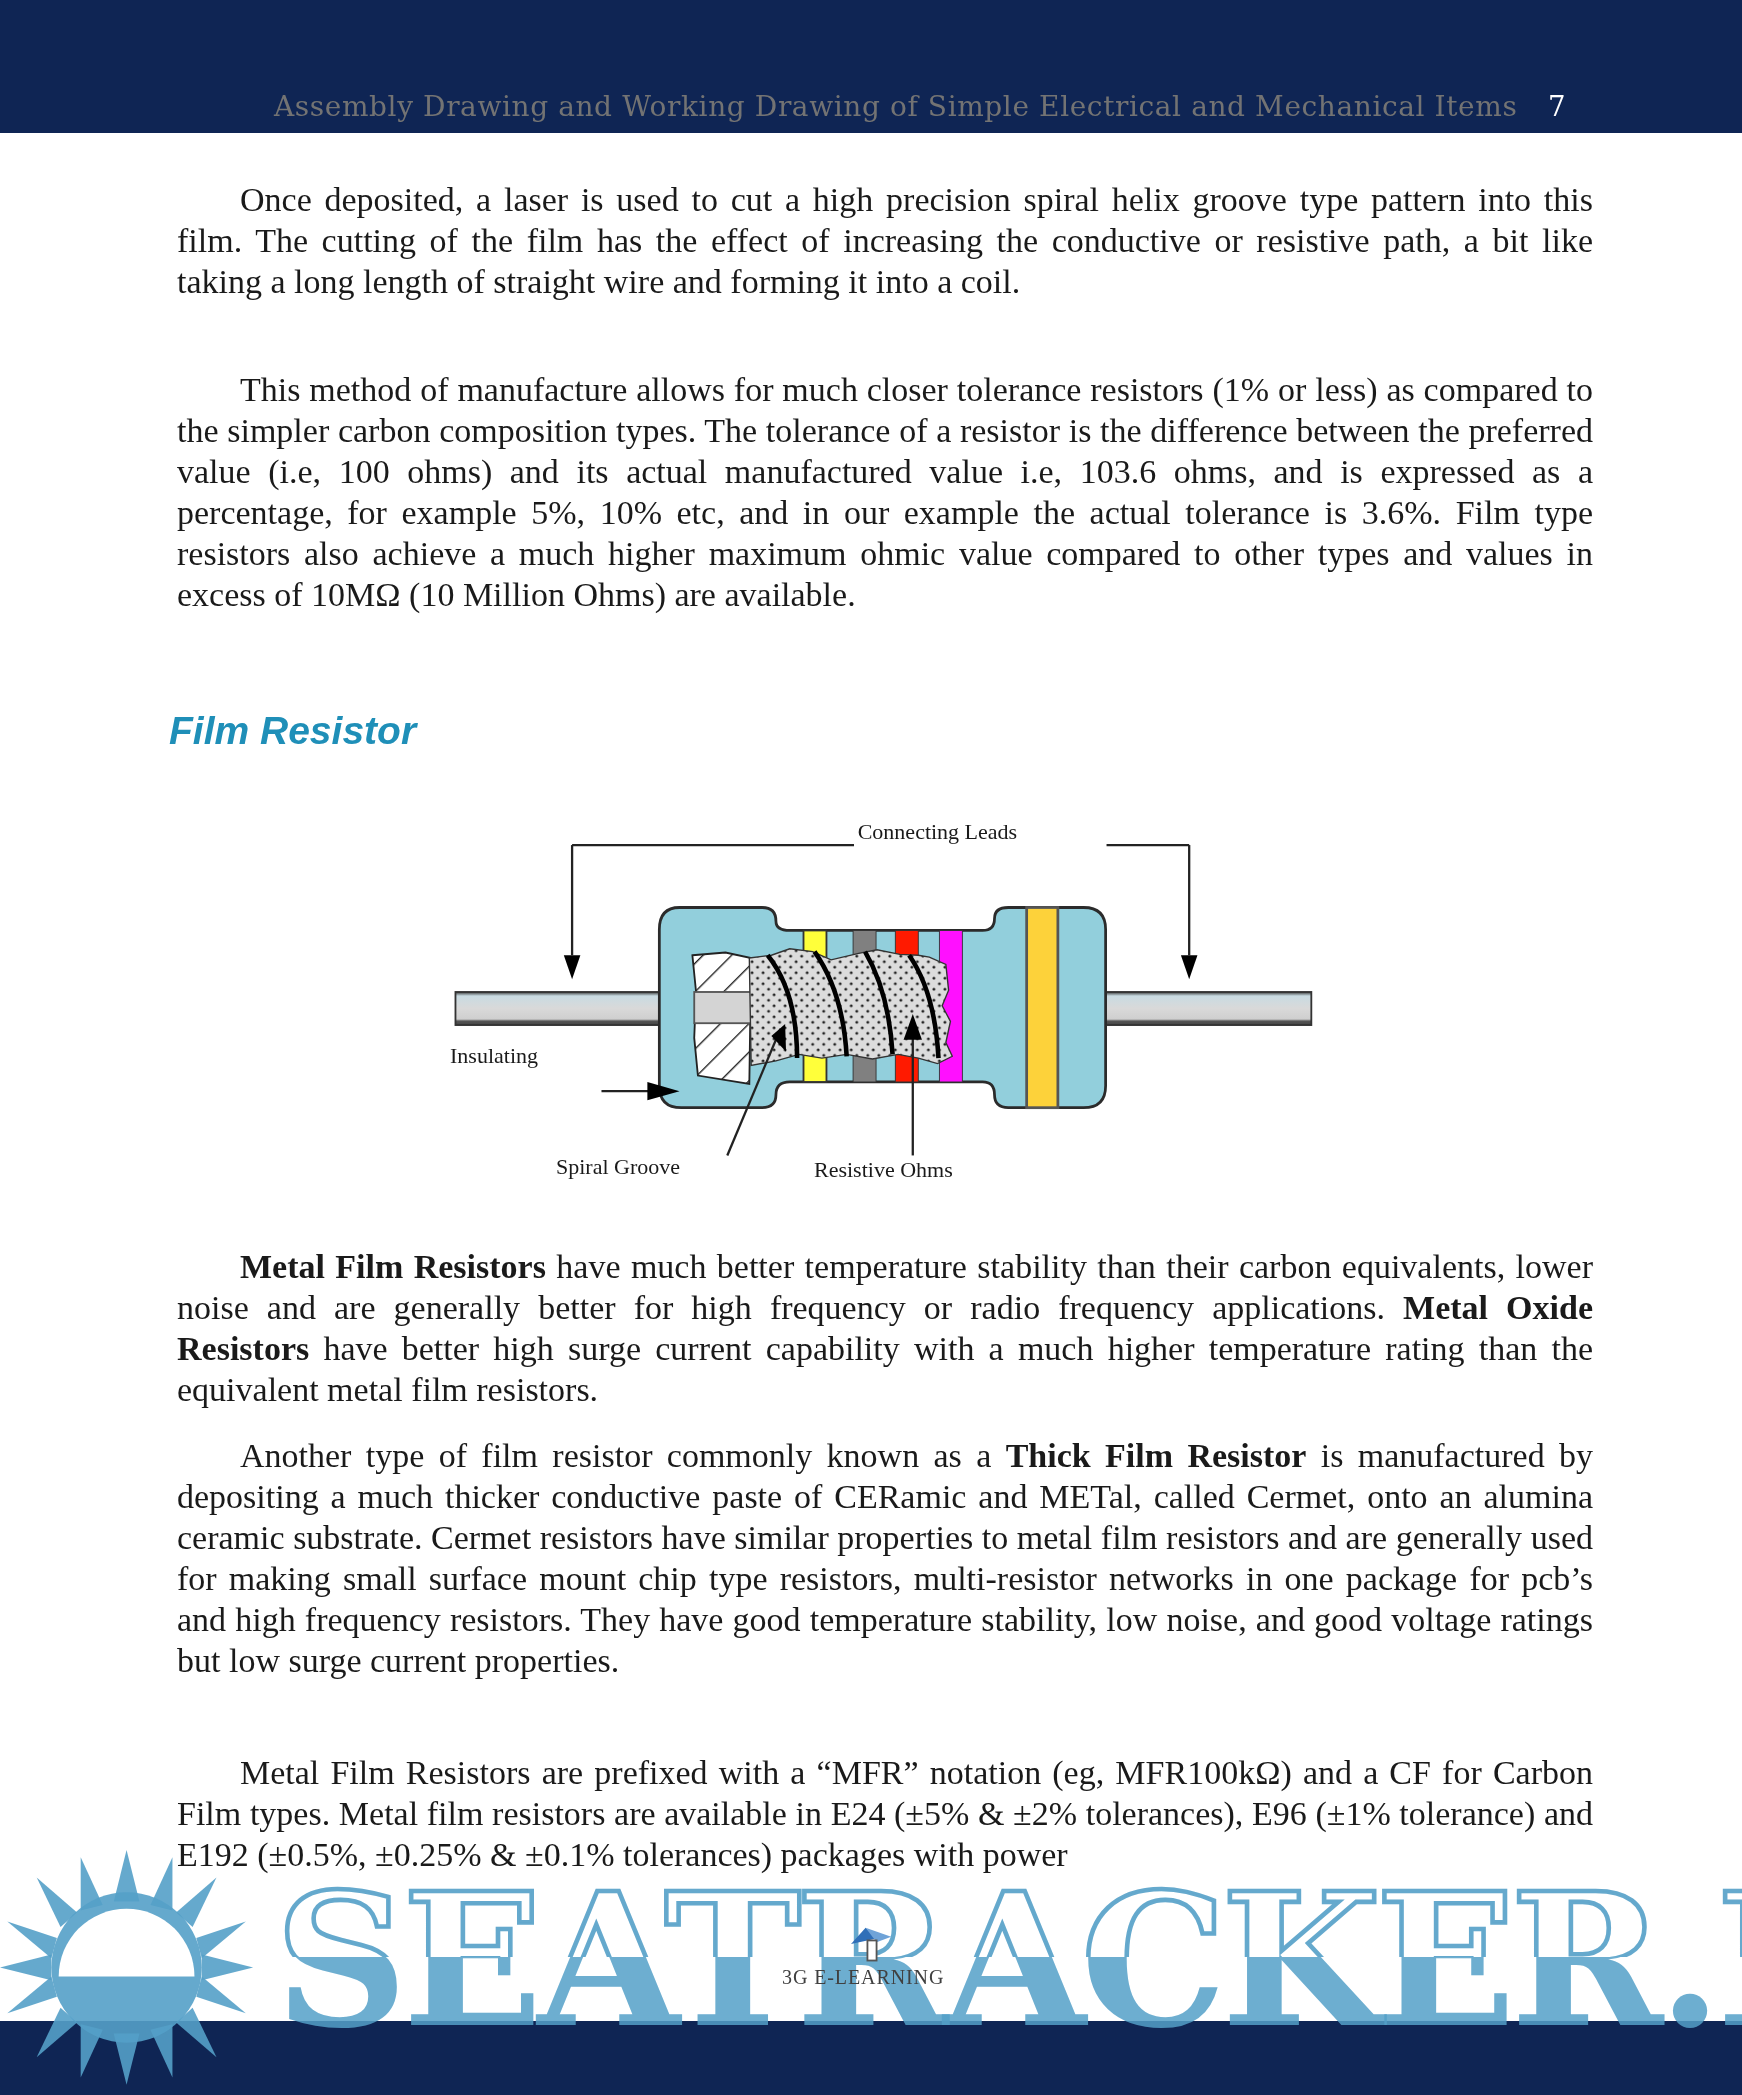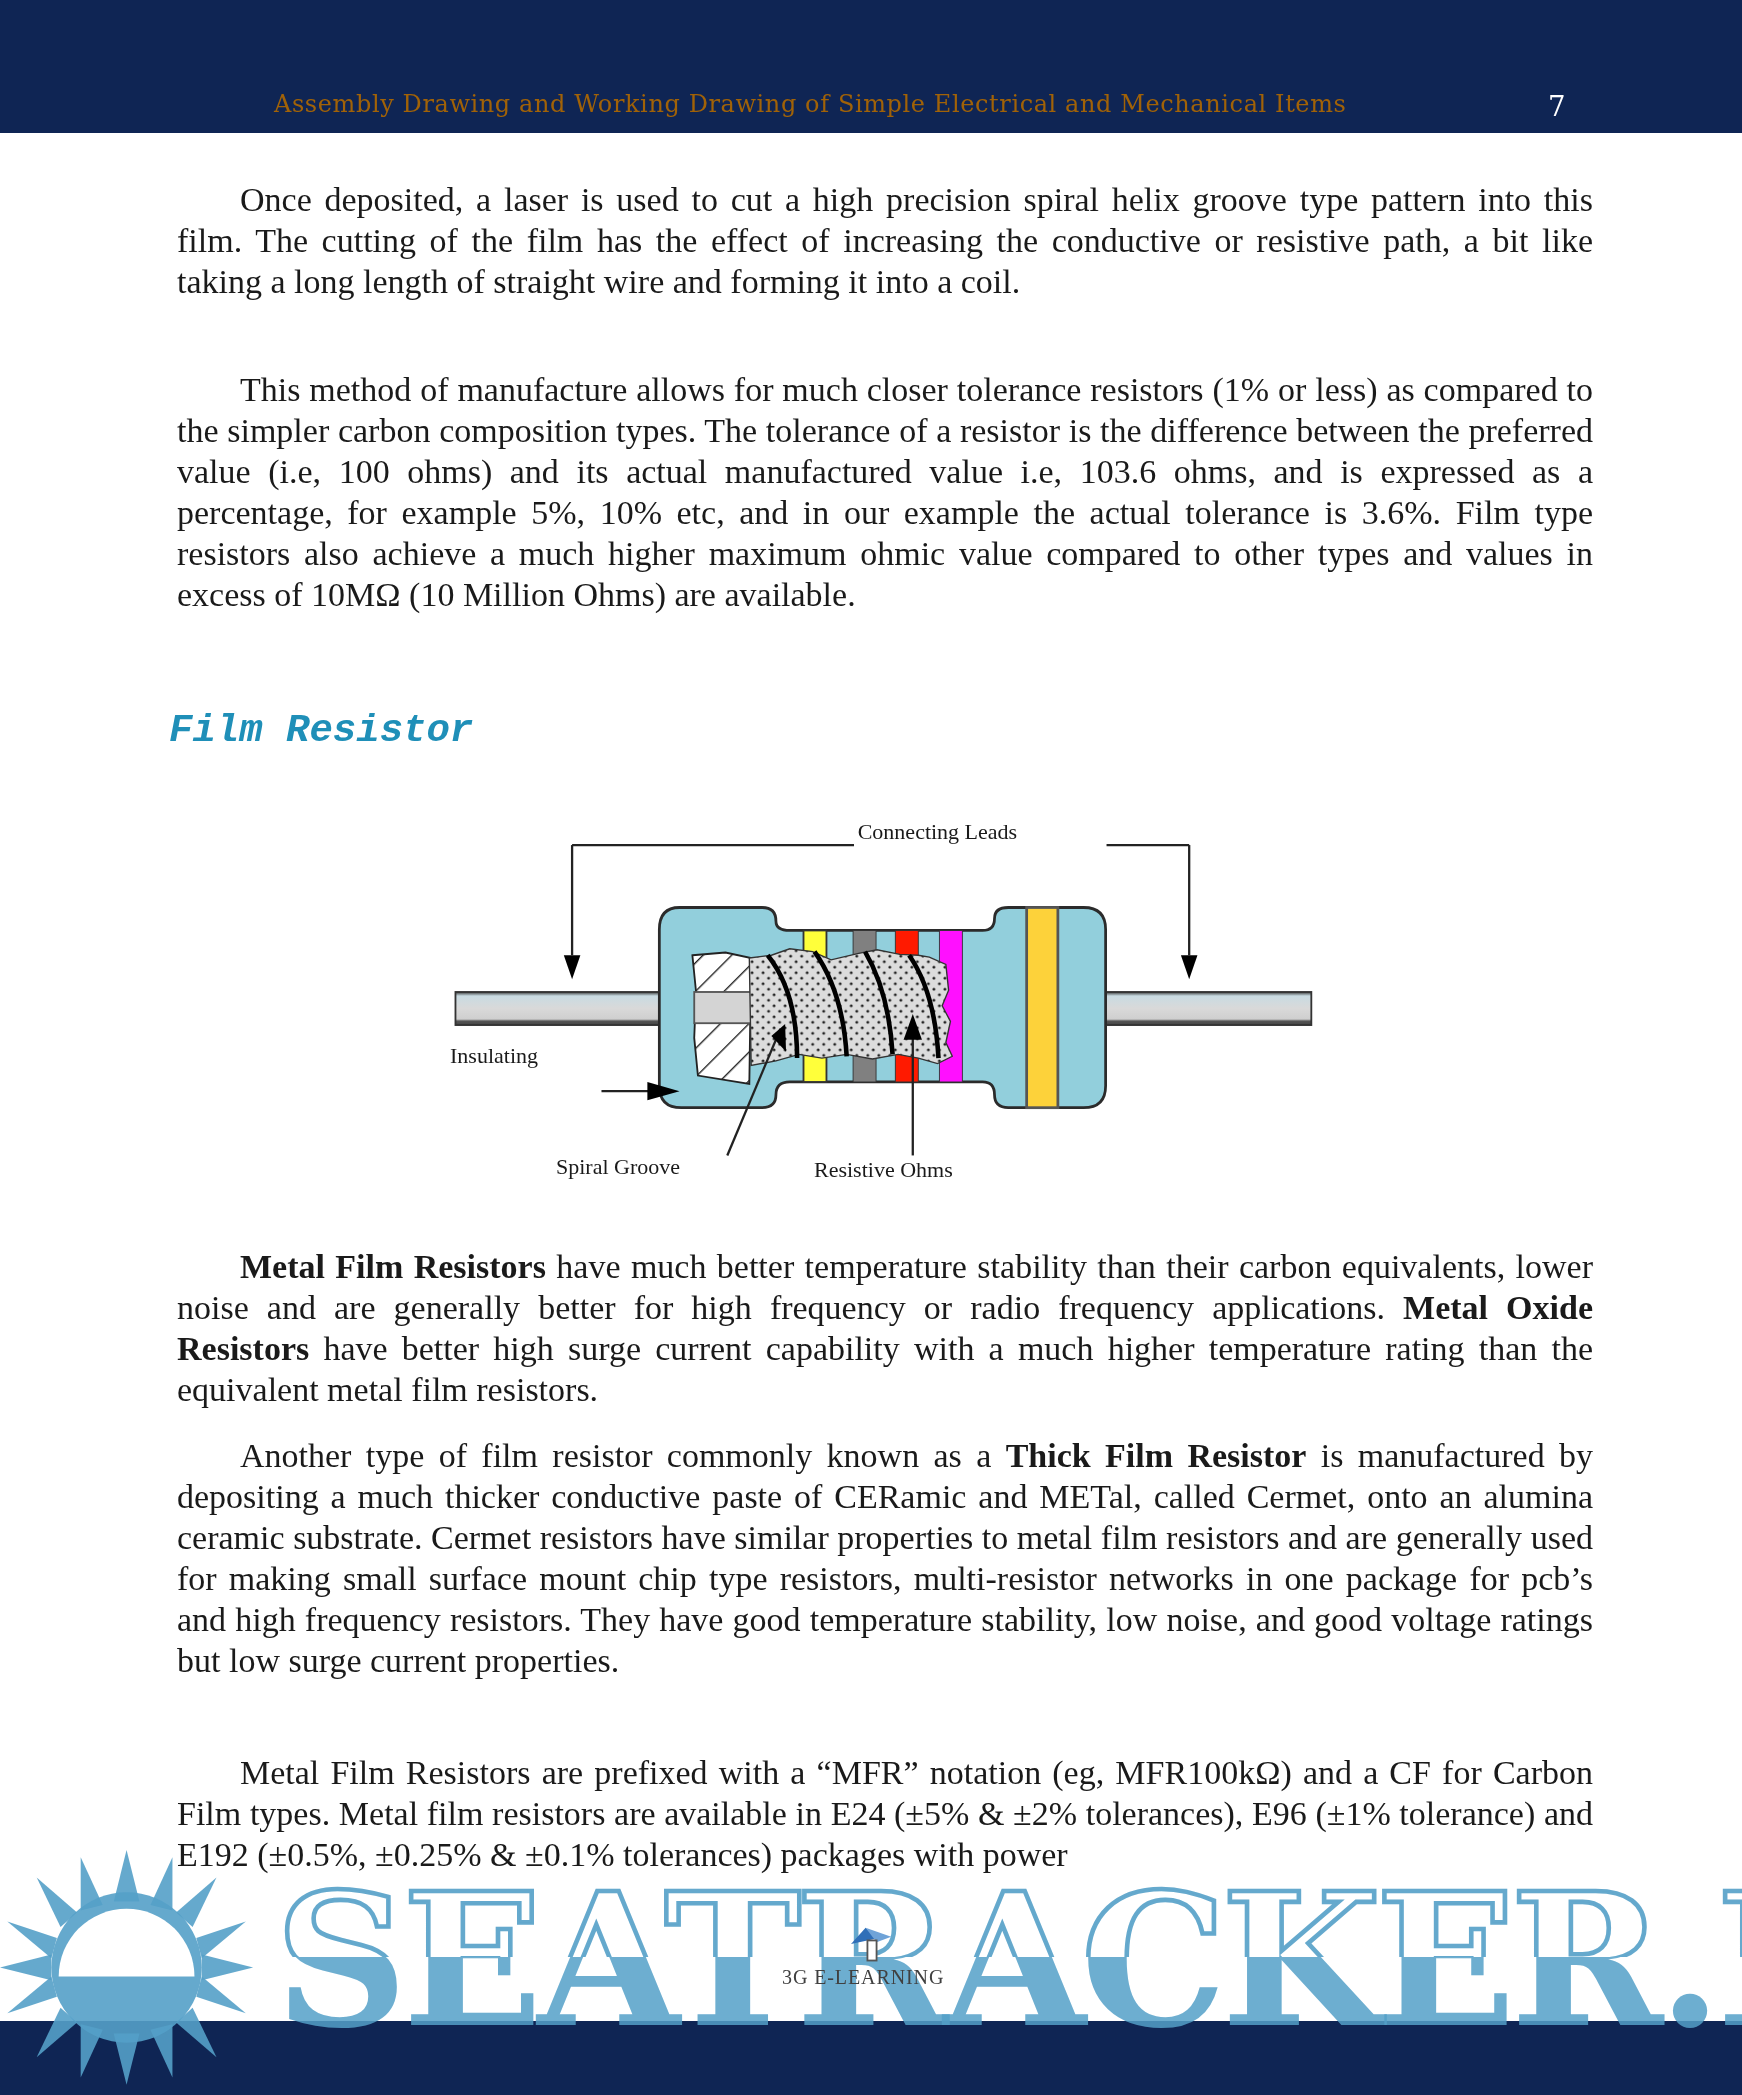--- a/index.html
+++ b/index.html
@@ -8,39 +8,39 @@
     background: #ffffff;
     font-family: "DejaVu Serif", "Liberation Serif", serif;
     color: #1a1a1a;
   }
   .top-band {
     position: absolute; left: 0; top: 0; width: 1742px; height: 133px;
     background: #0f2554;
   }
   .running-head {
     position: absolute; left: 274px; top: 90px;
-    color: #a16207; font-size: 24px; letter-spacing: 0.6px;
+    color: #737373; font-size: 28px; letter-spacing: 0.6px;
     font-family: "DejaVu Serif", serif; white-space: nowrap;
   }
   .page-number {
     position: absolute; left: 1548px; top: 90px;
     color: #ffffff; font-size: 27.5px;
   }
   .para {
     position: absolute; left: 169px; width: 1416px;
     font-family: "Liberation Serif", serif;
     font-size: 34px; line-height: 41px;
     text-align: justify; text-align-last: left;
     text-indent: 63px;
     margin: 8px;
   }
   .para b { font-weight: bold; }
   .section-heading {
     position: absolute; left: 169px; top: 709px;
-    font-family: Liberation Mono, monospace; font-style: italic; font-weight: bold;
+    font-family: Liberation Sans, sans-serif; font-style: italic; font-weight: bold;
     font-size: 39px; color: #1f8fb8; margin: 0;
   }
   .figure { position: absolute; left: 0; top: 0; width: 1742px; height: 2096px; pointer-events: none; }
   .fig-label {
     position: absolute; font-family: "Liberation Serif", serif;
     font-size: 22px; color: #1a1a1a; white-space: nowrap; background: #fff;
     pointer-events: auto;
   }
   .bottom-band {
     position: absolute; left: 0; top: 2021px; width: 1742px; height: 74px;

